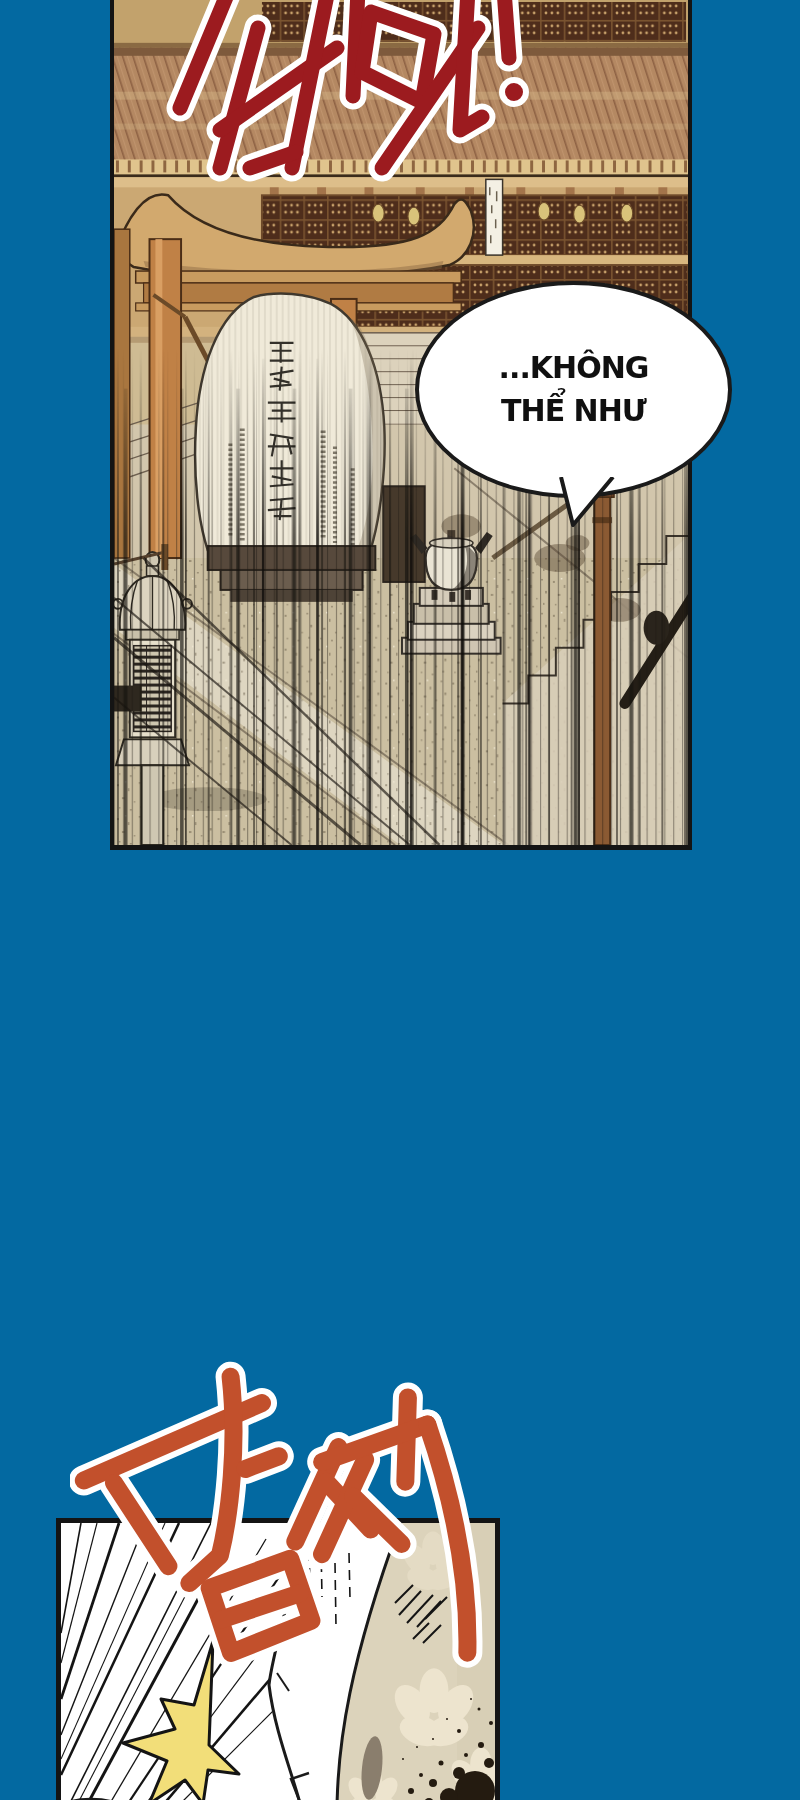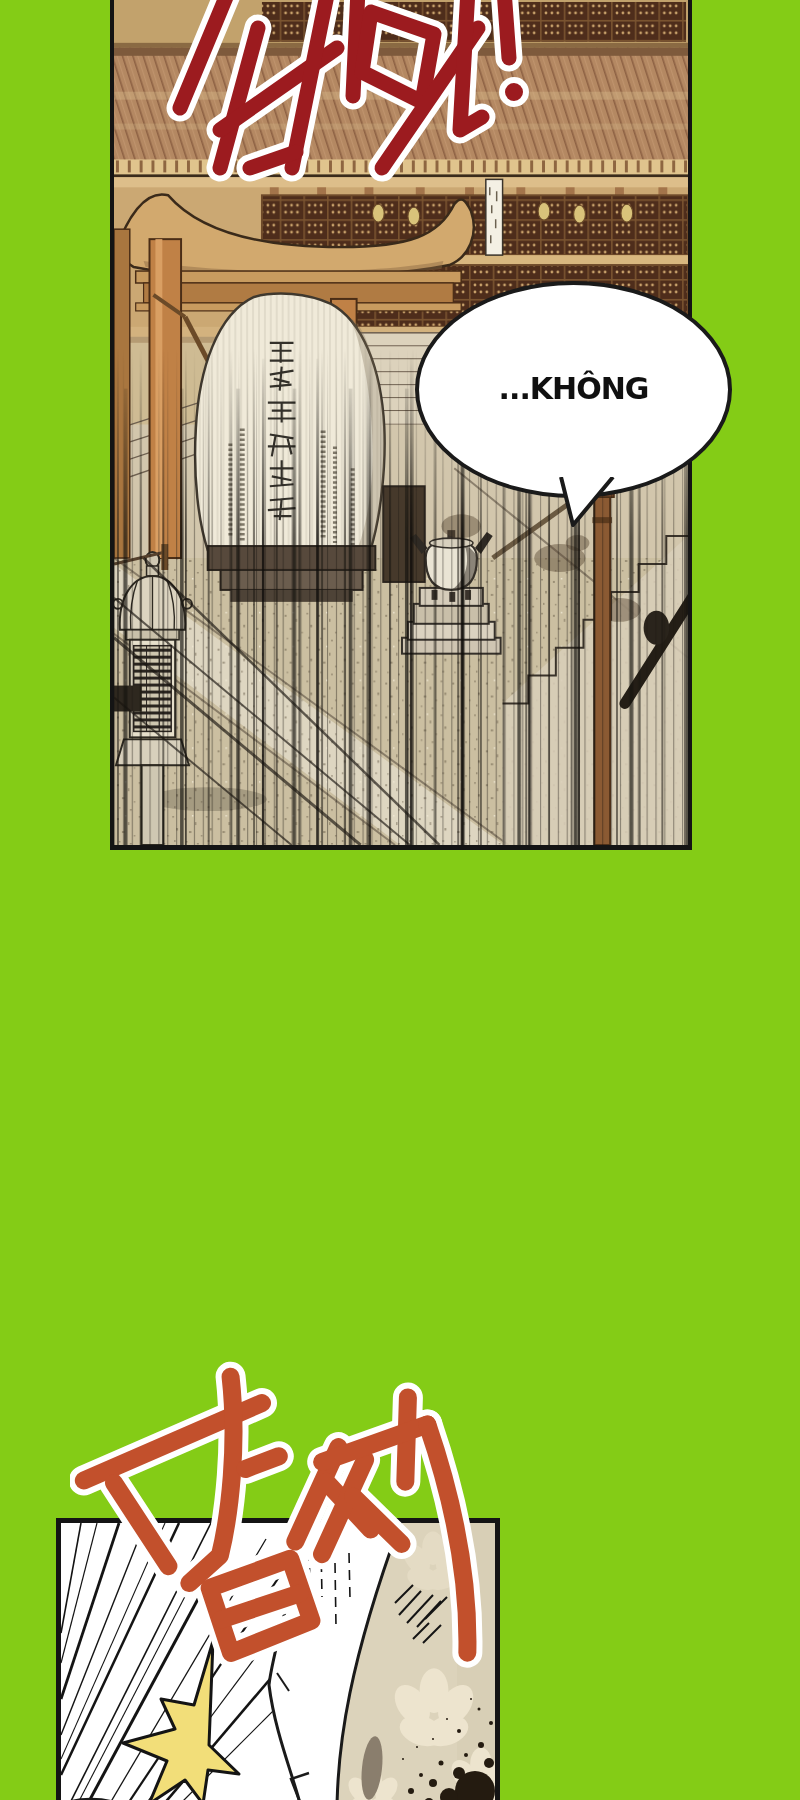--- a/index.html
+++ b/index.html
@@ -1,16 +1,16 @@
 <!DOCTYPE html>
 <html><head>
 <meta charset="utf-8">
 <style>
   html,body{margin:0;padding:0;background:#ffffff;}
-  .page{position:relative;width:800px;height:1800px;background:#84cc16;overflow:hidden;
+  .page{position:relative;width:800px;height:1800px;background:#0369a1;overflow:hidden;
         font-family:"DejaVu Sans",sans-serif;}
   .panel{position:absolute;box-sizing:border-box;background:#fff;}
   .panel-top{left:110px;top:0;width:582px;height:850px;
              border-left:4px solid #141414;border-right:4px solid #141414;border-bottom:5px solid #141414;z-index:1;}
   .panel-top svg.scene{position:absolute;left:0;top:0;width:574px;height:845px;display:block;}
   .sfx{position:absolute;pointer-events:none;}
   .sfx-top{left:150px;top:0;width:560px;height:190px;z-index:3;}
   .sfx-bottom{left:70px;top:1352px;width:430px;height:330px;z-index:6;}
   .bubble{position:absolute;left:415px;top:281px;width:309px;height:209px;background:#ffffff;
           border:4px solid #1a1a1a;border-radius:50%;z-index:4;
@@ -315,20 +315,21 @@
         <path d="M221,12 L284,34 L272,102 L212,72 Z"></path>
       <path d="M232,168 L328,28"></path>
         <path d="M318,-10 L310,130 L332,117"></path>
       <path d="M354,-10 L359,58"></path>
     </g>
     <circle cx="364" cy="92" r="9" fill="#9C1B1F"></circle>
   </svg>
 
   <div class="bubble">
     <div class="line">...KHÔNG</div>
+    <div class="line">THỂ NHƯ</div>
     <svg class="bubble-tail" viewBox="0 0 62 52">
       <path d="M4,0 L16,48 L56,0" fill="#FFFFFF" stroke="#1A1A1A" stroke-width="4" stroke-linejoin="round"></path>
     </svg>
   </div>
 
   <svg class="sfx sfx-bottom" viewBox="0 0 430 330" role="img" aria-label="덥석">
     <g transform="rotate(-3 215 165)">
       <g fill="none" stroke="#FFFFFF" stroke-width="30" stroke-linecap="round" stroke-linejoin="round">
         <path d="M16,118 L198,50"></path>
           <path d="M46,122 L96,208"></path>

